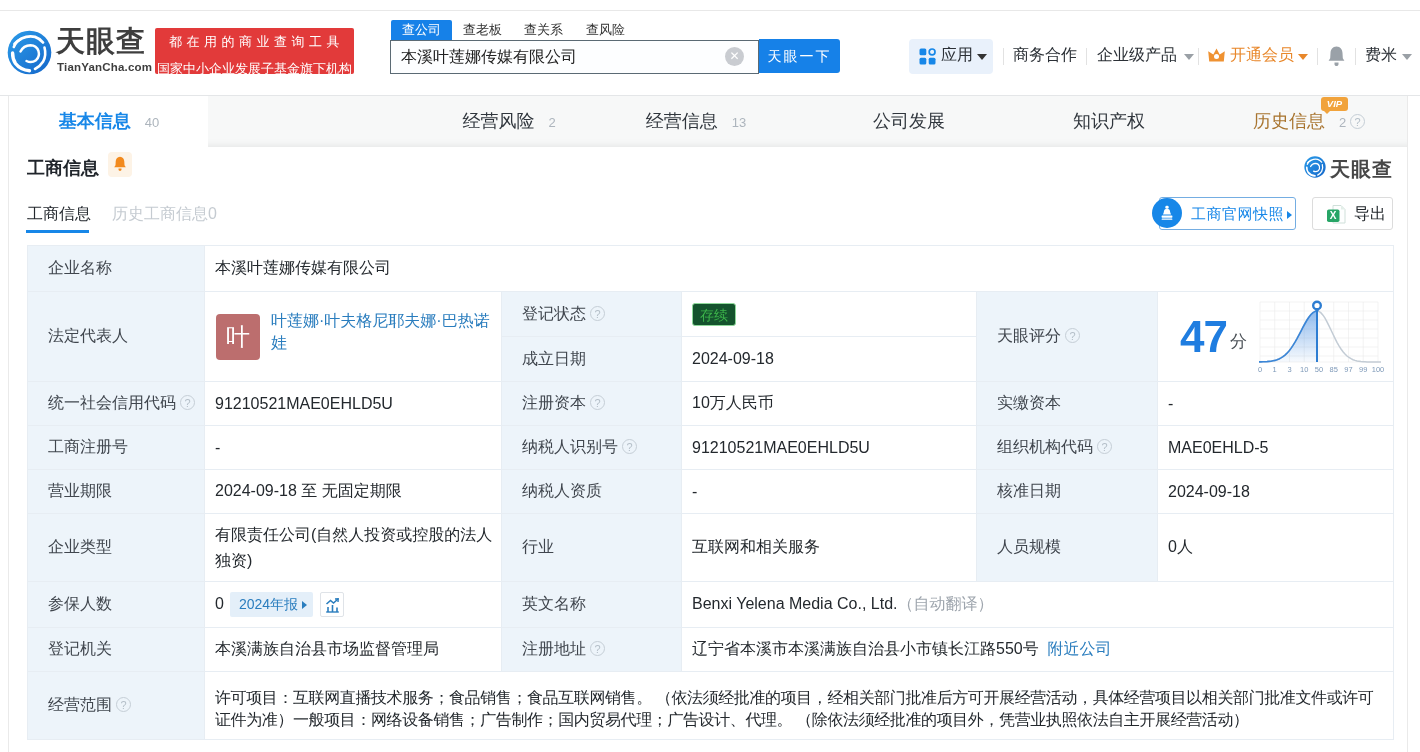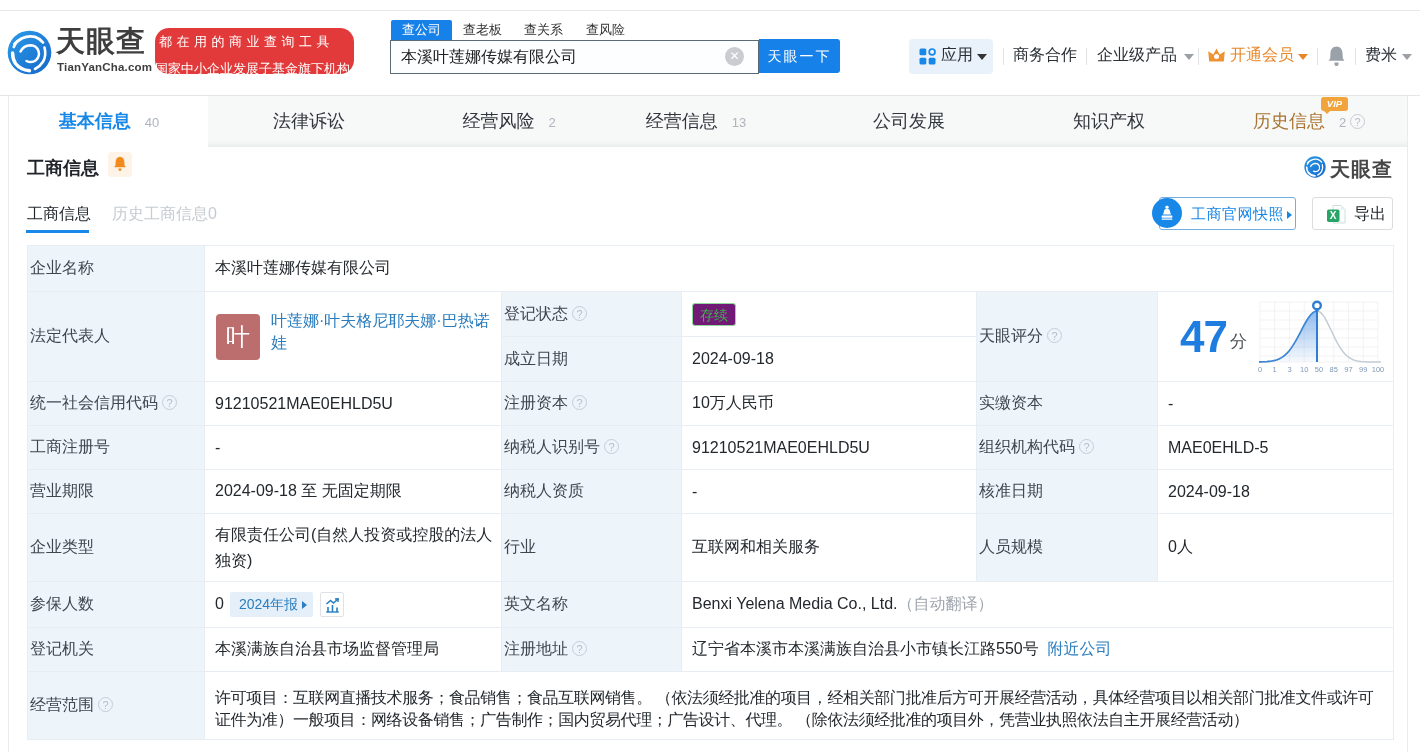--- a/index.html
+++ b/index.html
@@ -5,21 +5,21 @@
 * { margin:0; padding:0; box-sizing:border-box; }
 html,body { width:1420px; height:752px; background:#fff; font-family:"Liberation Sans", sans-serif; }
 #root { position:relative; width:1420px; height:752px; overflow:hidden; background:#fff; }
 
 #topline { position:absolute; left:0px; top:10px; width:1420px; height:1px; background:#e8e8e8; }
 #hdrline { position:absolute; left:0px; top:95px; width:1420px; height:1px; background:#e4e6e8; }
 #lborder { position:absolute; left:8px; top:96px; width:1px; height:656px; background:#eaeaea; }
 #rborder { position:absolute; left:1407px; top:96px; width:1px; height:656px; background:#eaeaea; }
 .logotxt { position:absolute; left:56px; top:27px; font-size:29px; font-weight:bold; color:#3e3e3e; letter-spacing:1px; line-height:29px; }
 .logourl { position:absolute; left:57px; top:61px; font-size:11.5px; font-weight:bold; color:#3e3e3e; letter-spacing:0.2px; }
-#redbox { position:absolute; left:155px; top:28px; width:199px; height:46px; background:#e23a3a; border-radius:14px; color:#fff; }
+#redbox { position:absolute; left:155px; top:28px; width:199px; height:46px; background:#e23a3a; border-radius:2px; color:#fff; text-align:center; }
 #redbox .l1 { margin-top:5px; font-size:13px; letter-spacing:4.5px; padding-left:4px; white-space:nowrap; }
 #redbox .l2 { margin-top:9px; font-size:13px; letter-spacing:0; white-space:nowrap; }
 .stab { position:absolute; top:21px; font-size:13px; color:#333;text-align:center; }
 #stab0 { position:absolute; left:391px; top:20px; width:61px; height:20px; background:#1681e8; color:#fff; font-size:13px; text-align:center; line-height:19px; border-radius:2px 2px 0 0; }
 #sinput { position:absolute; left:390px; top:40px; width:369px; height:34px; background:#fdfeff; border:1px solid #5b6a74; }
 #sinput .q { position:absolute; left:10px; top:0px; line-height:31px; font-size:16px; color:#222; }
 #sclear { position:absolute; left:725px; top:47px; width:19px; height:19px; border-radius:50%; background:#c9ccd1; color:#fff; font-size:12px; text-align:center; line-height:19px; }
 #sbtn { position:absolute; left:759px; top:39px; width:81px; height:34px; background:#1681e8; border-radius:0 3px 3px 0; color:#fff; font-size:14px; letter-spacing:2px; text-align:center; line-height:34px; }
 .hmenu { position:absolute; top:45px; font-size:16px; color:#2b3036; }
 .hsep { position:absolute; top:48px; width:1px; height:17px; background:#e2e2e2; }
@@ -43,23 +43,23 @@
 #subtab2 { position:absolute; left:112px; top:204px; font-size:16px; color:#c5cbd1; }
 #subtabline { position:absolute; left:26px; top:230px; width:63px; height:3px; background:#1787e8; }
 #snapbtn { position:absolute; left:1159px; top:197px; width:137px; height:33px; border:1px solid #74ade2; border-radius:3px; background:#fff; }
 #snapbtn .t { position:absolute; left:31px; top:0px; line-height:31px; font-size:15px; color:#1787e8; letter-spacing:0.5px; }
 #snapcircle { position:absolute; left:1152px; top:198px; width:30px; height:30px; border-radius:50%; background:#1787e8; }
 #exportbtn { position:absolute; left:1312px; top:197px; width:81px; height:33px; border:1px solid #dcdcdc; border-radius:3px; background:#fff; }
 #exportbtn .t { position:absolute; left:41px; top:0px; line-height:31px; font-size:16px; color:#23282d; }
 
 #bigtable { position:absolute; left:27px; top:245px; border-collapse:collapse; table-layout:fixed; }
 #bigtable td { border:1px solid #e7edf3; font-size:16px; color:#23282d; padding:0 0 0 10px; vertical-align:middle; }
-#bigtable td.lb { background:#edf4fa; color:#40464e; padding-left:2px; }
+#bigtable td.lb { background:#edf4fa; color:#40464e; padding-left:20px; }
 #bigtable tr { height:44px; }
-.green-tag { display:inline-block; height:23px; line-height:22px; padding:0 7px; background:#701a75; border:1px solid #8ed99a; border-radius:3px; color:#3cb44a; font-size:14px; }
+.green-tag { display:inline-block; height:23px; line-height:22px; padding:0 7px; background:#14532d; border:1px solid #8ed99a; border-radius:3px; color:#3cb44a; font-size:14px; }
 .blue-link { color:#2a7dbe; text-decoration:none; }
 .gray-note { color:#9ea5ad; }
 .yeartag { display:inline-block; height:25px; line-height:25px; padding:0 6px 17px 9px; background:#e4eff9; border-radius:2px; color:#2a7dbe; font-size:14px; margin-left:6px; vertical-align:middle; }
 .yeartag .arr { display:inline-block; width:0px; height:0px; border-top:4px solid transparent; border-bottom:4px solid transparent; border-left:5px solid #2a7dbe; margin-left:4px; }
 .chartbox { display:inline-block; width:24px; height:25px; border:1px solid #dfe3e8; border-radius:2px; margin-left:7px; vertical-align:middle; text-align:center; }
 #avatar { position:absolute; left:11px; top:22px; width:44px; height:46px; background:#bc6e6e; border-radius:4px; color:#fff; font-size:24px; text-align:center; line-height:46px; }
 .score47 { font-size:44px; font-weight:bold; color:#1f7de0; letter-spacing:-1px; }
 .scorefen { font-size:17px; color:#4a5056; margin-left:4px; }
 </style>
 </head>
@@ -129,21 +129,20 @@
   <div class="hsep" style="left:1355px;"></div>
   <div class="hmenu" style="left:1365px;">费米</div>
   <div class="caret gray" style="left:1402px; top:54px;"></div>
   <div id="hdrline"></div>
   <div id="lborder"></div>
   <div id="rborder"></div>
 
   <div id="navbar">
     <div id="navactive"></div>
     <div class="ntab" style="left:0px;"><span style="color:#1787e8; font-weight:bold;">基本信息</span><span class="cnt">40</span></div>
-    <div class="ntab" style="left:200px;">法律诉讼</div>
     <div class="ntab" style="left:400px;">经营风险<span class="cnt">2</span></div>
     <div class="ntab" style="left:587px;">经营信息<span class="cnt">13</span></div>
     <div class="ntab" style="left:800px;">公司发展</div>
     <div class="ntab" style="left:1000px;">知识产权</div>
     <div class="ntab" style="left:1200px;"><span style="color:#a8742f;">历史信息</span><span class="cnt">2</span><span class="qmark">?</span></div>
     <div id="vipbadge">VIP</div>
   </div>
 
   <div id="secttl">工商信息</div>
   <div id="bellbadge"><svg width="14" height="16" viewBox="0 0 14 16" style="margin:4px 0 0 5px;">

